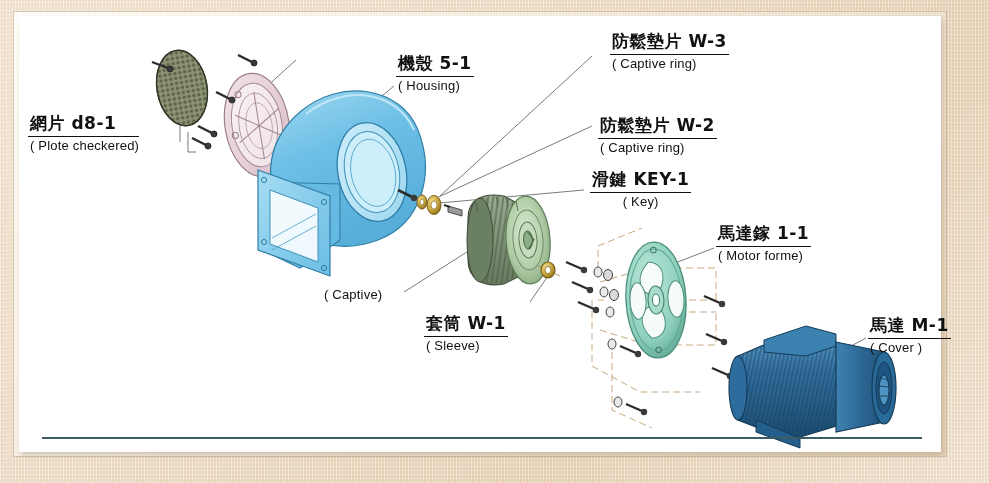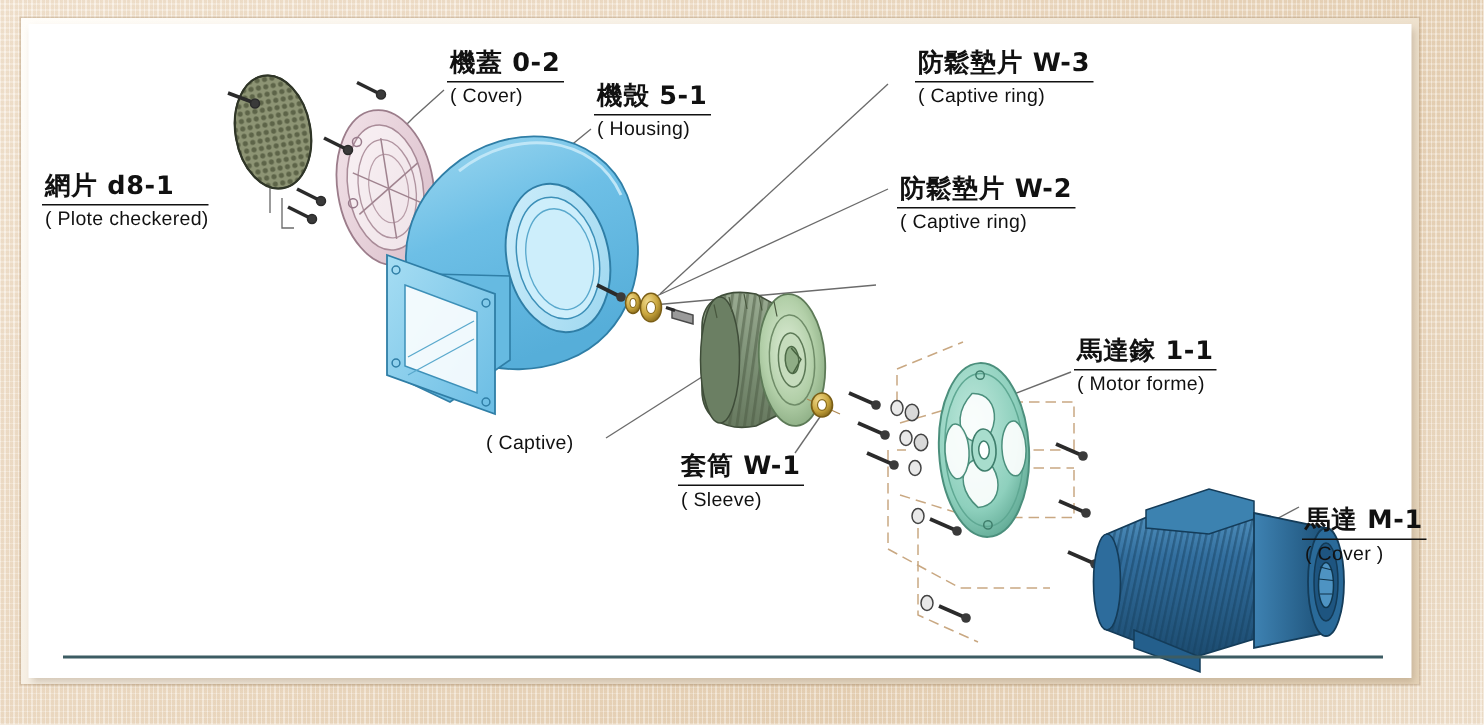--- a/index.html
+++ b/index.html
@@ -370,55 +370,55 @@
 
       <ellipse cx="738" cy="388" rx="9" ry="32" fill="#2d6c9c" stroke="#143c59" stroke-width="1.1"></ellipse>
     </g>
   </svg>
 
   <div class="lbl en-left" style="left:28px;top:112px;">
     <span class="cn">網片 d8-1</span>
     <span class="en">( Plote checkered)</span>
   </div>
 
-  <div class="lbl en-left" style="left:298px;top:30px;">
-    <span class="cn">機蓋 0-2</span>
-    <span class="en">( Cover)</span>
-  </div>
 
   <div class="lbl en-left" style="left:396px;top:52px;">
     <span class="cn">機殼 5-1</span>
     <span class="en">( Housing)</span>
   </div>
 
   <div class="lbl en-left" style="left:598px;top:30px;margin-left:12px;">
     <span class="cn">防鬆墊片 W-3</span>
     <span class="en">( Captive ring)</span>
   </div>
 
   <div class="lbl en-left" style="left:598px;top:100px;margin-top:14px;">
     <span class="cn">防鬆墊片 W-2</span>
     <span class="en">( Captive ring)</span>
   </div>
 
+  <div class="lbl en-center" style="left:590px;top:168px;">
+    <span class="cn">滑鍵 KEY-1</span>
+    <span class="en">( Key)</span>
+  </div>
 
   <div class="lbl en-left" style="left:716px;top:222px;">
     <span class="cn">馬達鎵 1-1</span>
     <span class="en">( Motor forme)</span>
   </div>
 
   <div class="lbl en-left" style="left:322px;top:286px;">
     <span class="en">( Captive)</span>
   </div>
 
-  <div class="lbl en-left" style="left:424px;top:299px;margin-left:28px;">
+  <div class="lbl en-left" style="left:424px;top:312px;">
     <span class="cn">套筒 W-1</span>
     <span class="en">( Sleeve)</span>
   </div>
 
-  <div class="lbl en-left" style="left:868px;top:335px;">
+  <div class="lbl en-left" style="left:868px;top:314px;">
     <span class="cn">馬達 M-1</span>
     <span class="en">( Cover )</span>
   </div>
 
   <div id="bottom-rule"></div>
 
 </div>
 
 </body></html>

